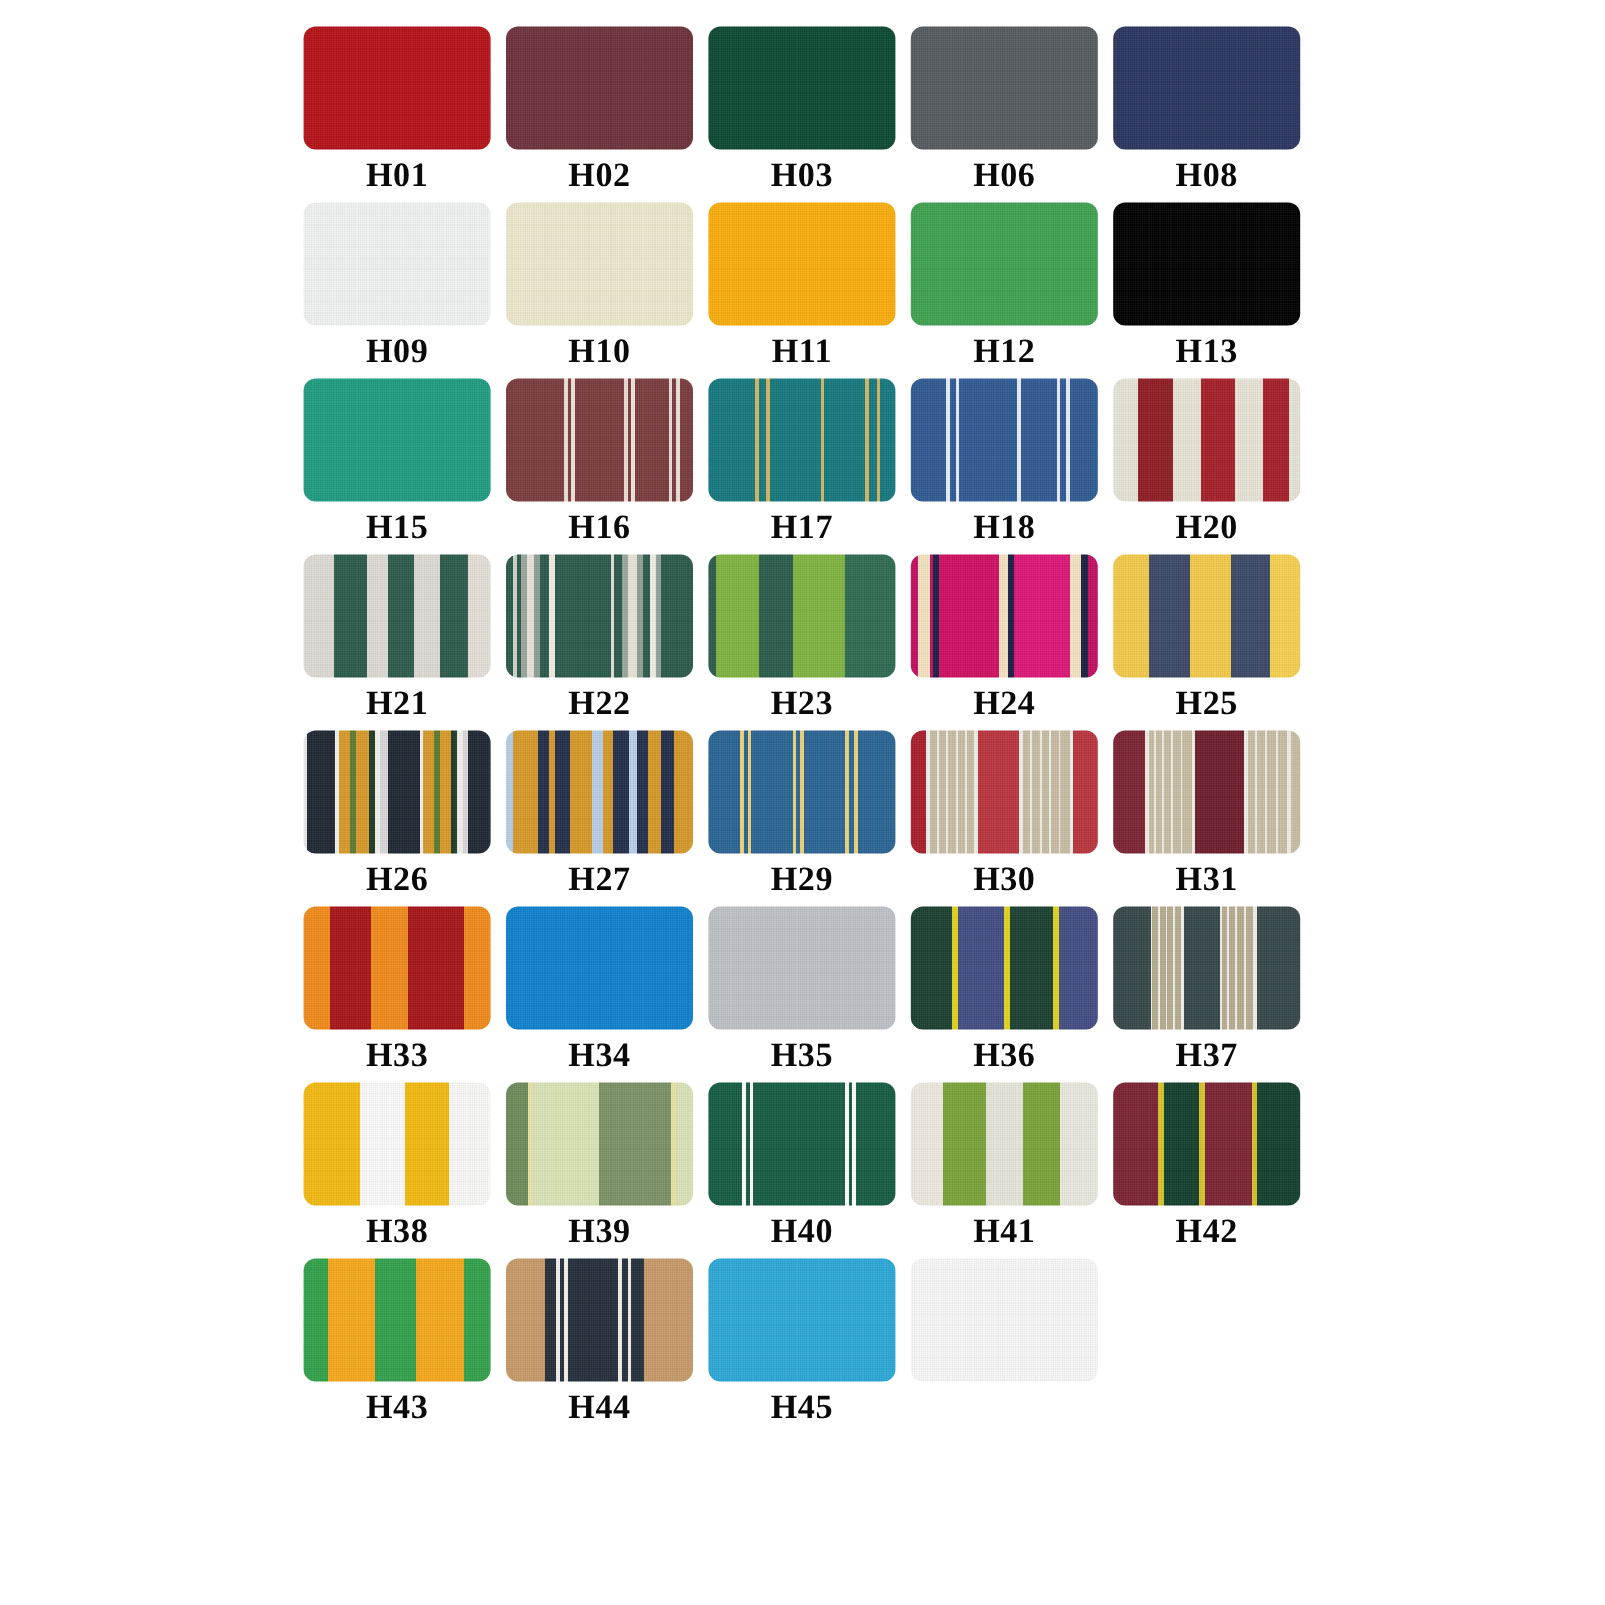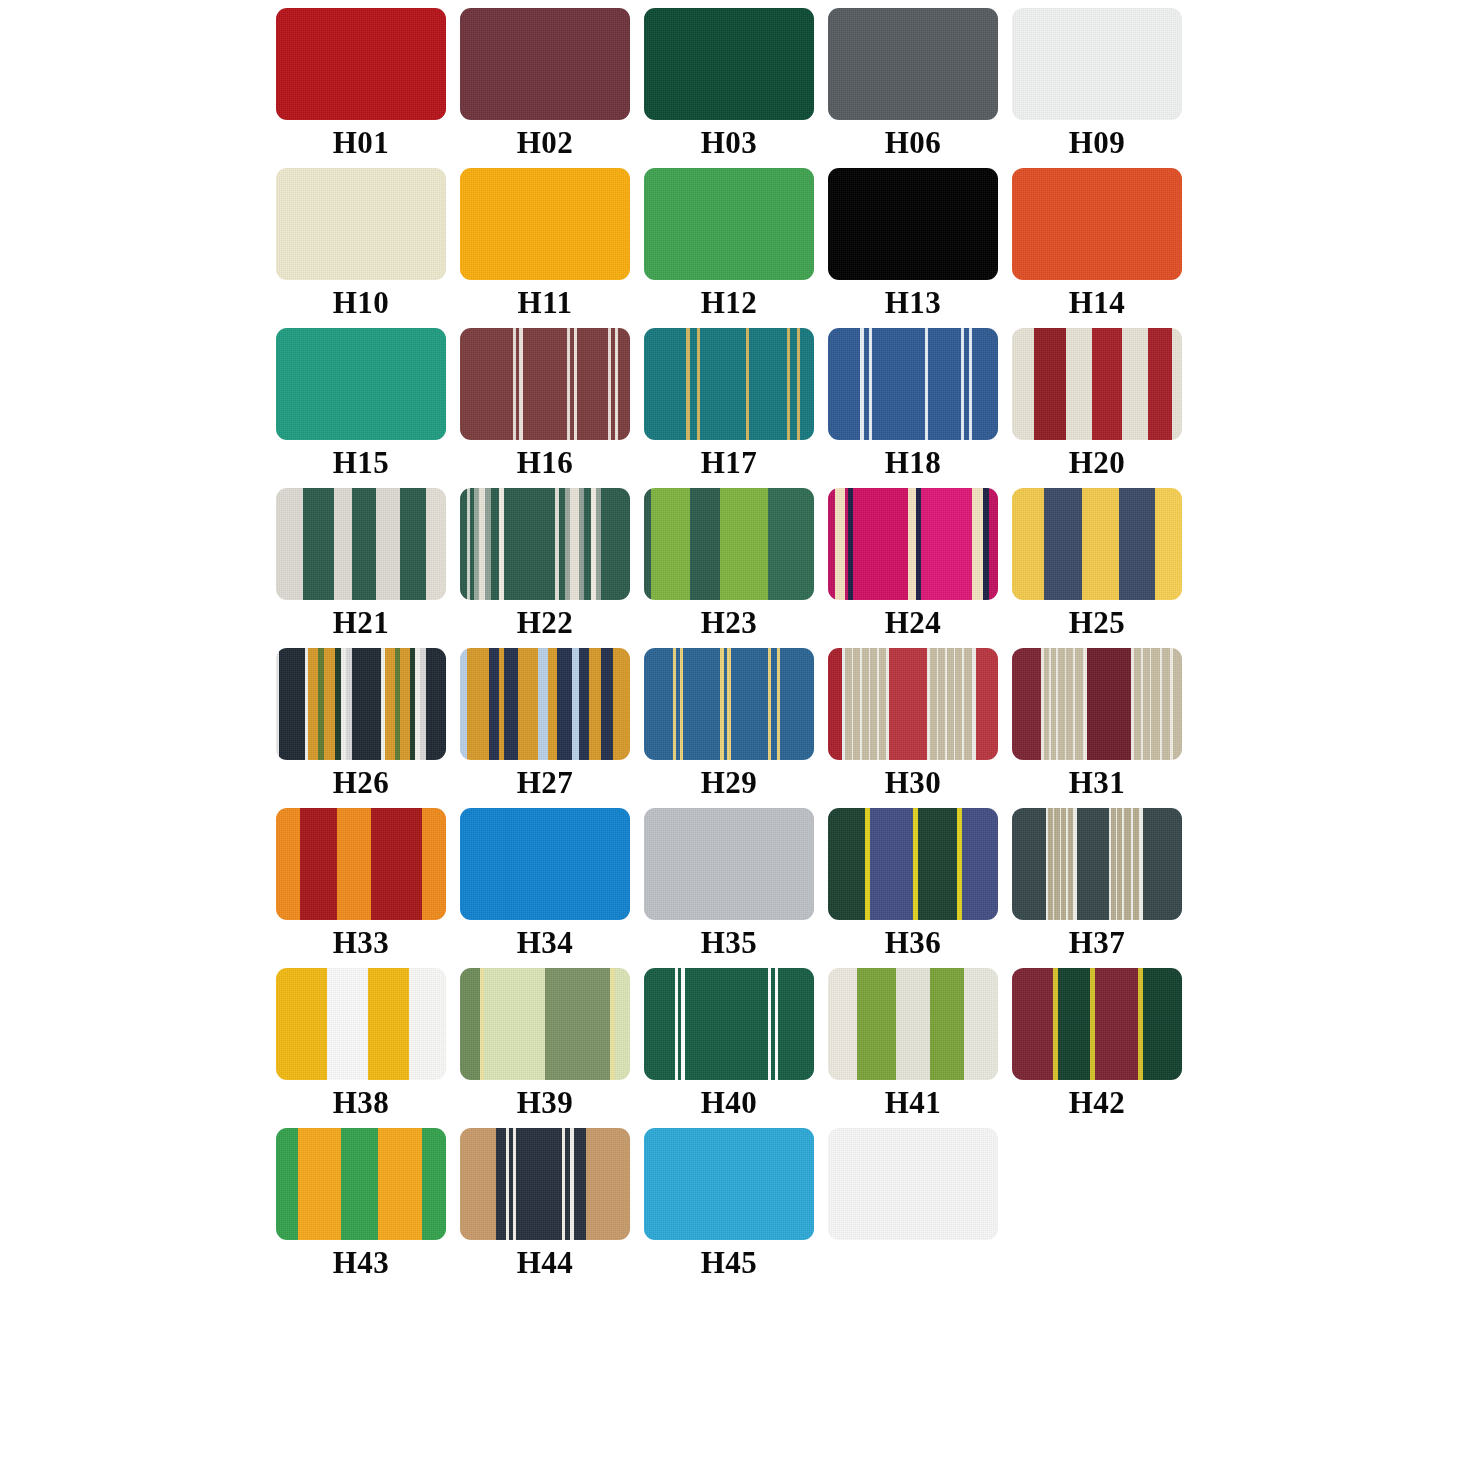--- a/index.html
+++ b/index.html
@@ -10,21 +10,21 @@
     -webkit-font-smoothing:antialiased;
     overflow:hidden;
   }
   #chart{
     position:relative;
     width:1459px;height:1459px;
     background:#ffffff;
   }
   .grid{
     position:absolute;
-    left:276px; top:8px;
+    left:276px; top:24px;
     width:908px;
     display:grid;
     grid-template-columns:repeat(5,170px);
     column-gap:14px;
     row-gap:0px;
   }
   .cell{
     width:170px;
     height:160px;
     position:relative;
@@ -83,20 +83,26 @@
         </div>
         <div class="label">H03</div>
       </div>
       <div class="cell">
         <div class="swatch" style="background: rgb(86, 91, 96);">
           <div class="tex"></div>
         </div>
         <div class="label">H06</div>
       </div>
       <div class="cell">
+        <div class="swatch" style="background: rgb(43, 54, 96);">
+          <div class="tex"></div>
+        </div>
+        <div class="label">H08</div>
+      </div>
+      <div class="cell">
         <div class="swatch" style="background: rgb(240, 241, 241);">
           <div class="tex"></div>
         </div>
         <div class="label">H09</div>
       </div>
       <div class="cell">
         <div class="swatch" style="background: rgb(236, 232, 205);">
           <div class="tex"></div>
         </div>
         <div class="label">H10</div>
@@ -111,26 +117,20 @@
         <div class="swatch" style="background: rgb(62, 162, 79);">
           <div class="tex"></div>
         </div>
         <div class="label">H12</div>
       </div>
       <div class="cell">
         <div class="swatch" style="background: rgb(0, 0, 0);">
           <div class="tex"></div>
         </div>
         <div class="label">H13</div>
-      </div>
-      <div class="cell">
-        <div class="swatch" style="background: rgb(224, 78, 37);">
-          <div class="tex"></div>
-        </div>
-        <div class="label">H14</div>
       </div>
       <div class="cell">
         <div class="swatch" style="background: rgb(31, 156, 128);">
           <div class="tex"></div>
         </div>
         <div class="label">H15</div>
       </div>
       <div class="cell">
         <div class="swatch" style="background: linear-gradient(90deg, rgb(123, 60, 61) 0%, rgb(123, 60, 61) 31%, rgb(232, 220, 214) 31%, rgb(232, 220, 214) 33%, rgb(123, 60, 61) 33%, rgb(123, 60, 61) 35%, rgb(236, 225, 219) 35%, rgb(236, 225, 219) 37%, rgb(123, 60, 61) 37%, rgb(123, 60, 61) 63%, rgb(232, 220, 214) 63%, rgb(232, 220, 214) 65%, rgb(123, 60, 61) 65%, rgb(123, 60, 61) 67%, rgb(236, 225, 219) 67%, rgb(236, 225, 219) 69%, rgb(123, 60, 61) 69%, rgb(123, 60, 61) 87%, rgb(232, 220, 214) 87%, rgb(232, 220, 214) 89%, rgb(123, 60, 61) 89%, rgb(123, 60, 61) 91%, rgb(236, 225, 219) 91%, rgb(236, 225, 219) 93%, rgb(123, 60, 61) 93%, rgb(123, 60, 61) 100%);">
           <div class="tex"></div>

